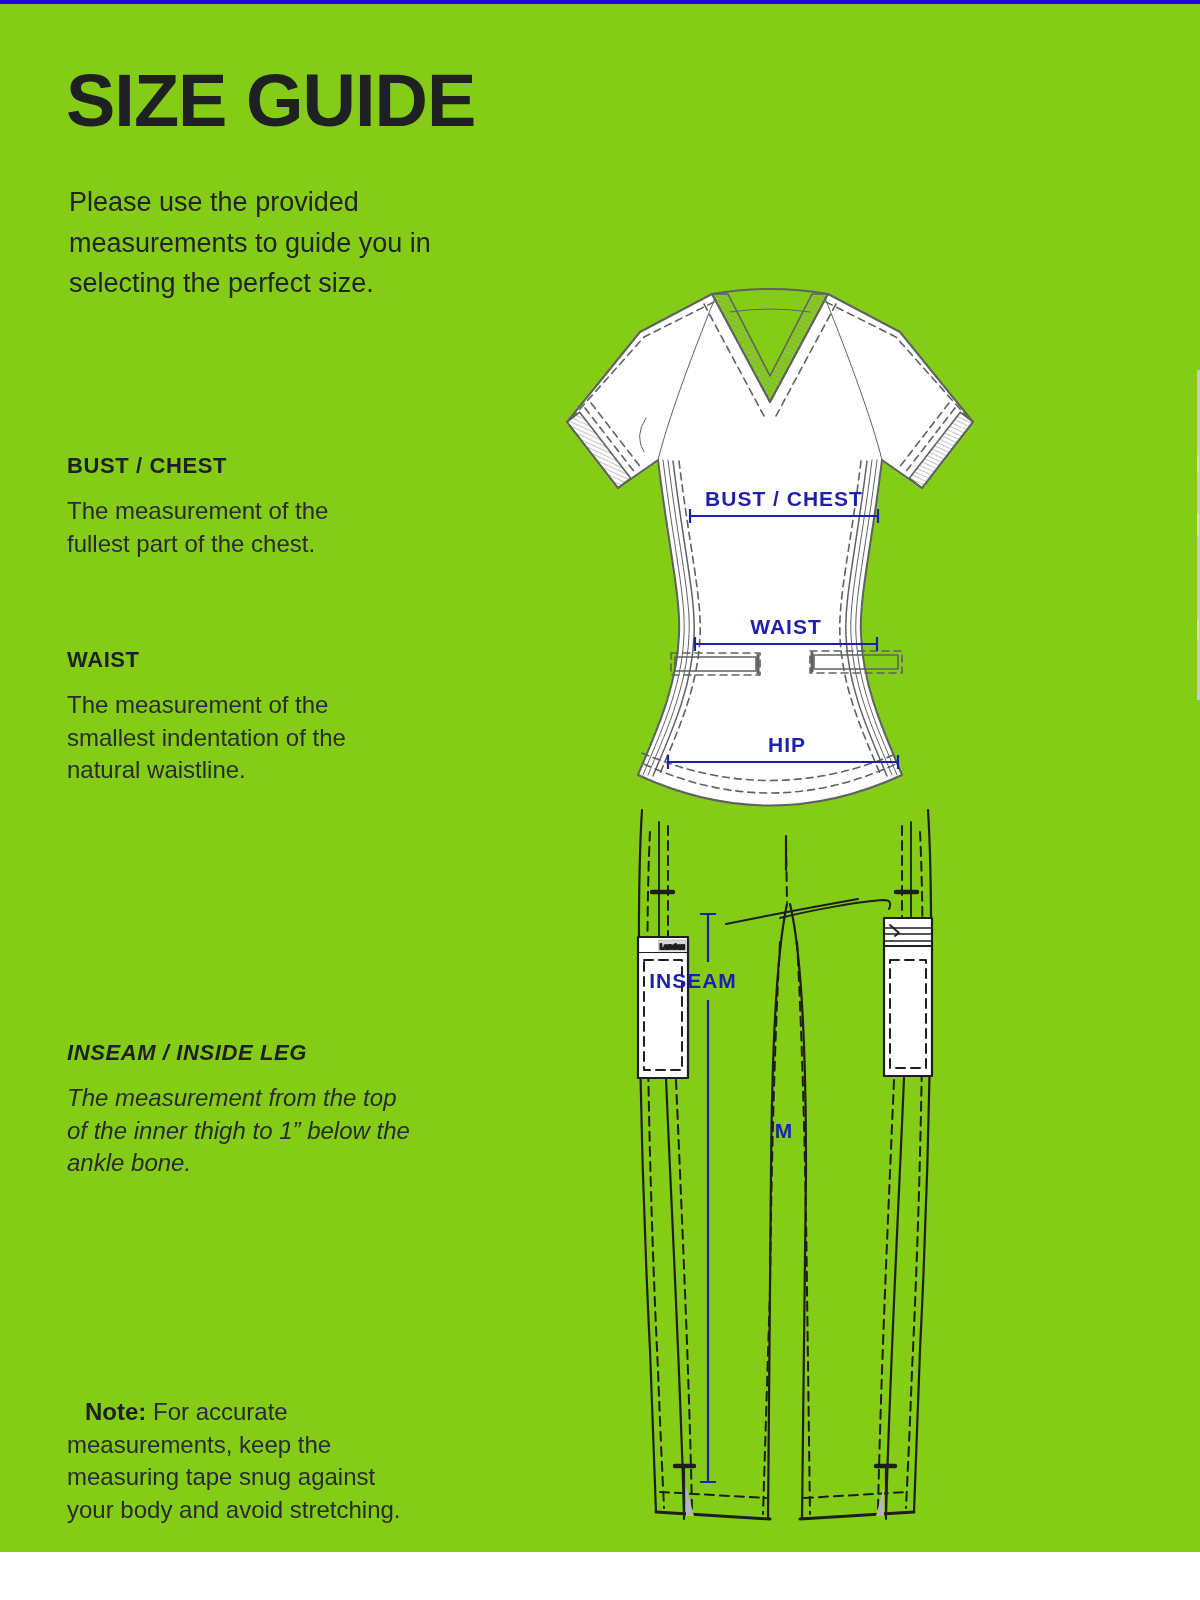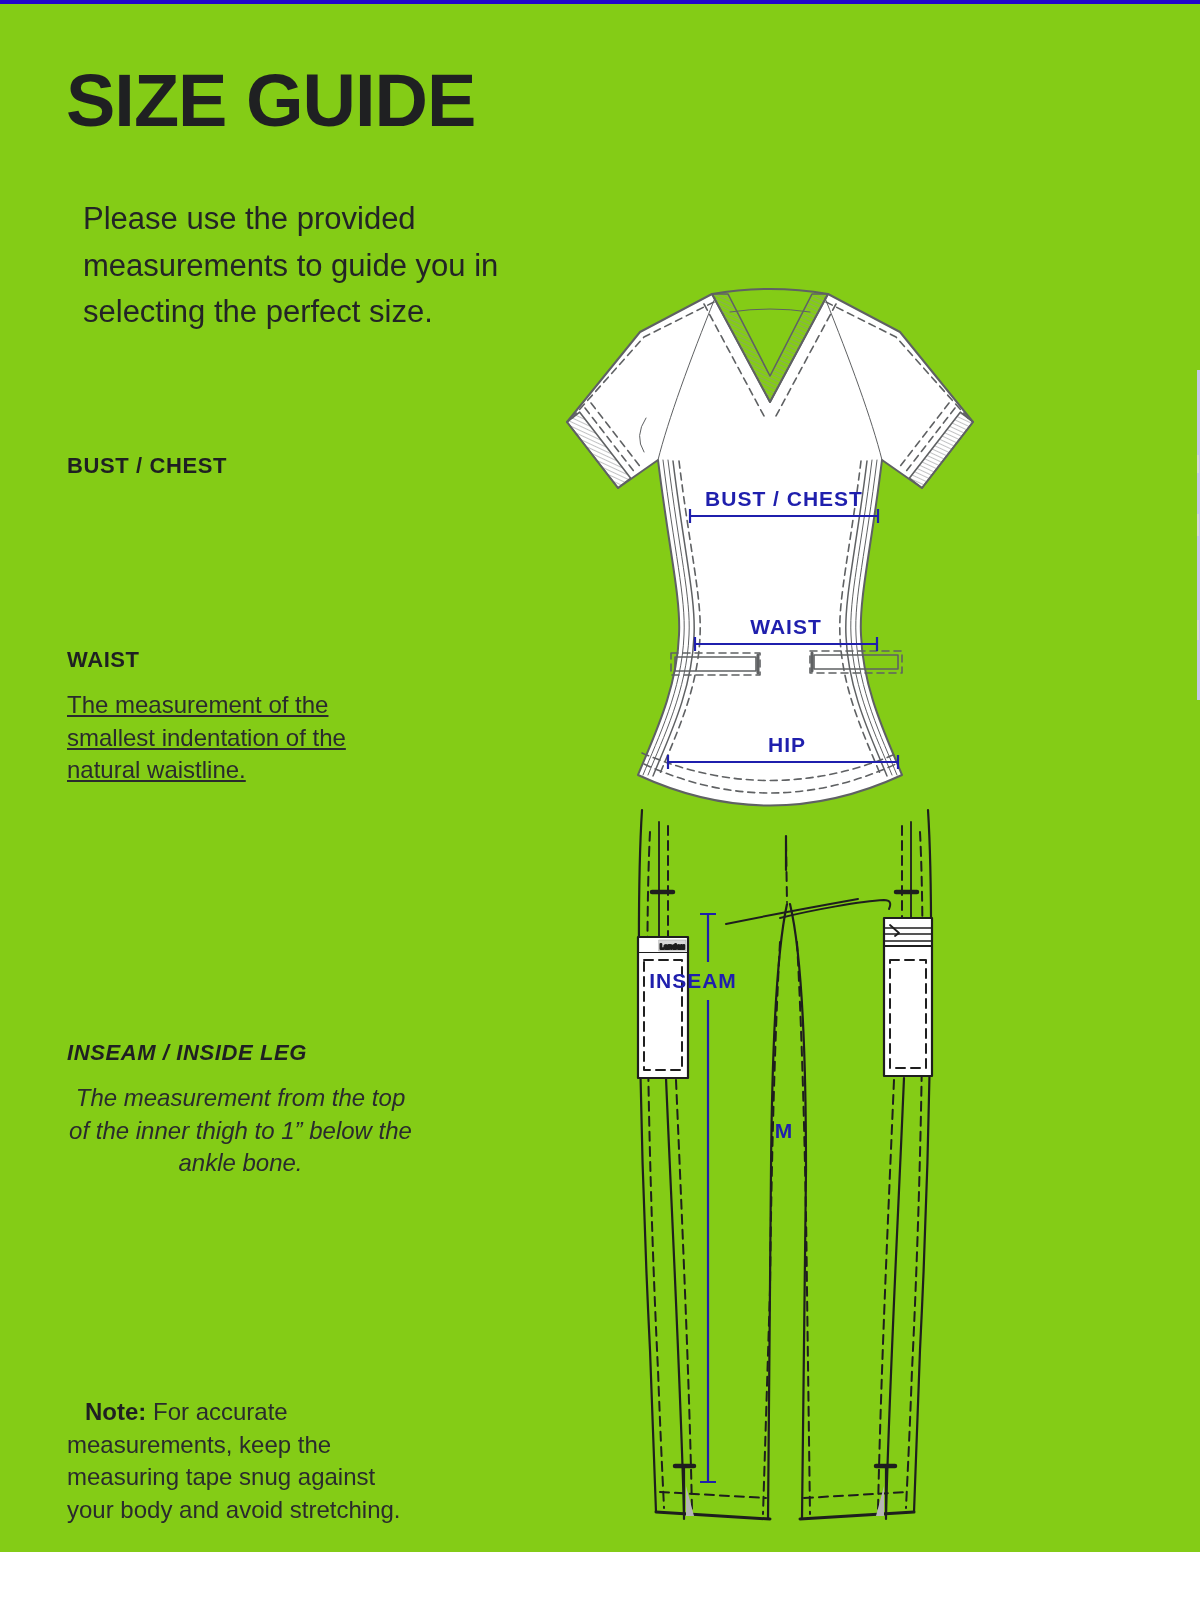--- a/index.html
+++ b/index.html
@@ -7,32 +7,32 @@
   .page {
     position:relative; width:1200px; height:1552px; background:#84cc16;
     font-family:"Liberation Sans", sans-serif; overflow:hidden; color:#232426;
   }
   .top-border { position:absolute; top:0; left:0; width:1200px; height:4px; background:var(--accent); }
   .page-title {
     position:absolute; left:66px; top:64px; margin:0;
     font-size:74px; font-weight:bold; letter-spacing:-1px; color:#1f2022; line-height:1;
   }
   .intro {
-    position:absolute; left:67px; top:180px; width:430px; margin:16px;
-    font-size:31px; line-height:1.5; color:#232426;
+    position:absolute; left:67px; top:180px; width:430px; margin:2px;
+    font-size:27px; line-height:1.5; color:#232426;
   }
   .section { position:absolute; left:67px; }
   .section h2 {
     margin:0 0 16px 0; font-size:22px; font-weight:bold; letter-spacing:0.6px; color:#1f2022;
   }
   .section p { margin:0; font-size:24px; line-height:1.36; color:#2a2b2d; }
   .sec-bust   { top:453px; } .sec-bust p   { width:315px; }
-  .sec-waist  { top:647px; } .sec-waist p  { width:320px;text-decoration:underline; }
+  .sec-waist  { top:647px; } .sec-waist p  { width:320px; }
   .sec-hips   { top:833px; } .sec-hips p   { width:392px; }
-  .sec-inseam { top:1040px;font-style:italic; } .sec-inseam p { width:347px;text-align:center; }
+  .sec-inseam { top:1040px;font-style:italic; } .sec-inseam p { width:347px; }
   .note {
     position:absolute; left:67px; top:1396px; width:358px; margin:0;
     font-size:24px; line-height:1.36; color:#2a2b2d;
   }
   .note b { color:#1f2022;margin-left:18px; }
   .diagram { position:absolute; left:540px; top:270px; width:460px; height:1270px; }
 
   
   .g-top   { stroke:#5f6163; fill:none; stroke-width:2; stroke-linejoin:round; stroke-linecap:round; }
   .g-pants { stroke:#1e1e1e; fill:none; stroke-width:2.2; stroke-linejoin:round; stroke-linecap:round; }
@@ -62,20 +62,21 @@
 <body>
 
 <div class="page">
   <div class="top-border"></div>
 
   <h1 class="page-title">SIZE GUIDE</h1>
   <p class="intro">Please use the provided measurements to guide you in selecting the perfect size.</p>
 
   <div class="section sec-bust">
     <h2>BUST / CHEST</h2>
+    <p>The measurement of the fullest part of the chest.</p>
   </div>
   <div class="section sec-waist">
     <h2>WAIST</h2>
     <p>The measurement of the smallest indentation of the natural waistline.</p>
   </div>
   <div class="section sec-hips">
   </div>
   <div class="section sec-inseam">
     <h2>INSEAM / INSIDE LEG</h2>
     <p>The measurement from the top of the inner thigh to 1” below the ankle bone.</p>

